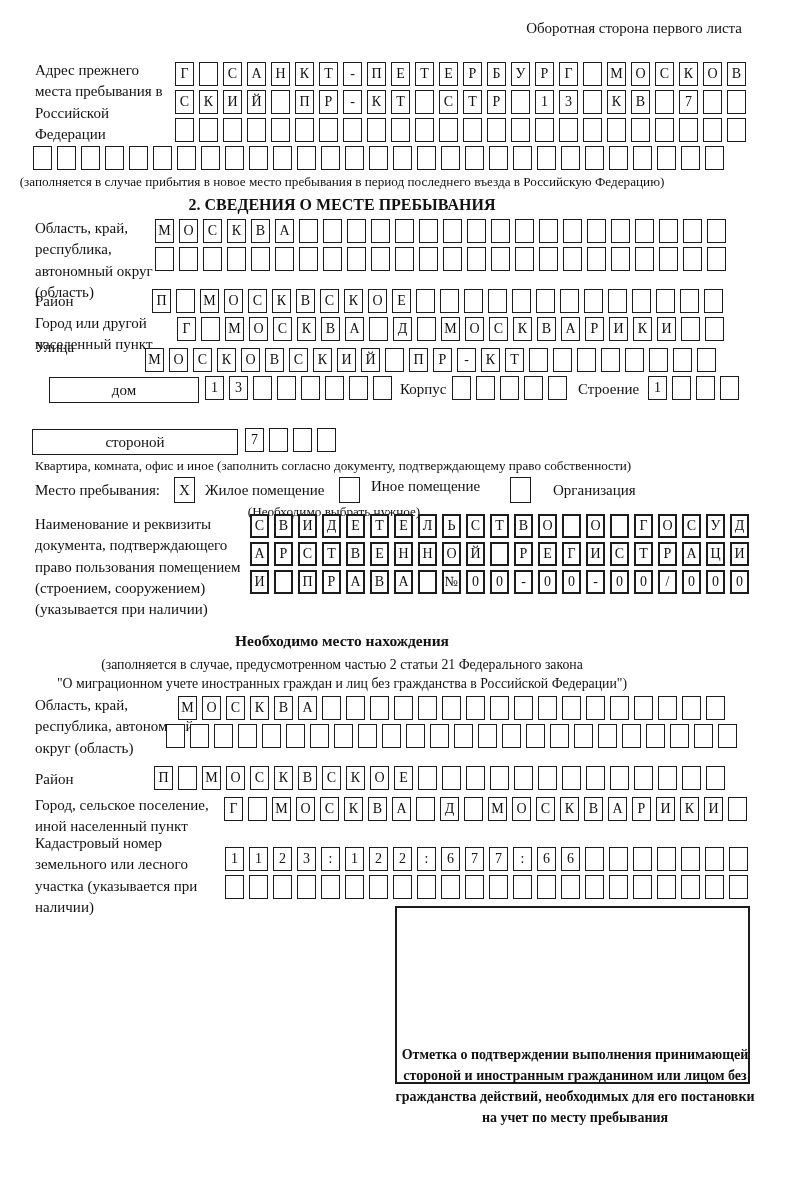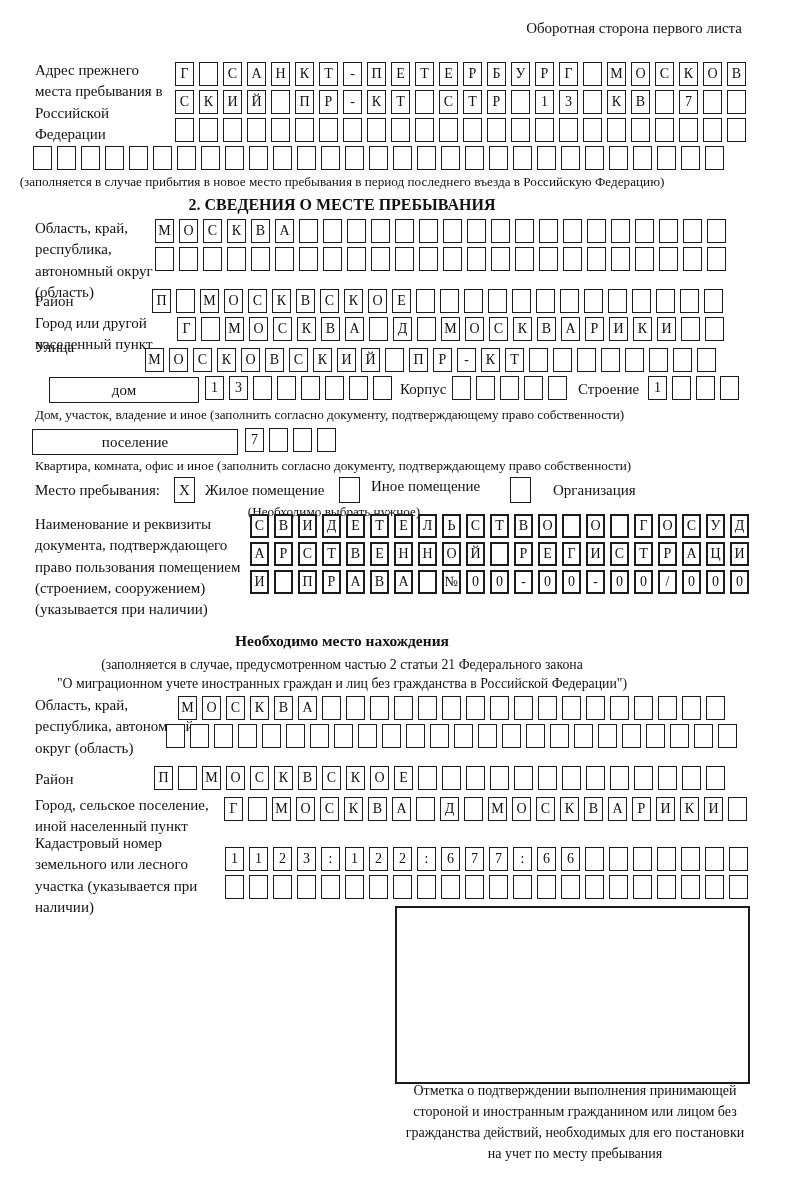--- a/index.html
+++ b/index.html
@@ -299,23 +299,22 @@
       <span class="cell"></span>
       <span class="cell"></span>
     </div>
   <div class="abs lbl" style="top:379px;left:578px;">Строение</div>
   <div class="abs boxrow" style="top:376px;left:648px;">
       <span class="cell">1</span>
       <span class="cell"></span>
       <span class="cell"></span>
       <span class="cell"></span>
     </div>
-  <div class="abs cap" style="top:407px;left:35px;">Дом, участок, владение и иное (заполнить согласно документу, подтверждающему право собственности)</div>
-
-  <div class="abs widebox" style="top:429px;left:32px;width:206px;">поселение</div>
+
+  <div class="abs widebox" style="top:429px;left:32px;width:206px;">стороной</div>
   <div class="abs boxrow" style="top:428px;left:245px;">
       <span class="cell">7</span>
       <span class="cell"></span>
       <span class="cell"></span>
       <span class="cell"></span>
     </div>
   <div class="abs cap" style="top:458px;left:35px;">Квартира, комната, офис и иное (заполнить согласно документу, подтверждающему право собственности)</div>
 
   <div class="abs lbl" style="top:480px;left:35px;font-family:Liberation Serif, serif;">Место пребывания:</div>
   <div class="abs chk" style="top:477px;left:174px;">X</div>
@@ -552,20 +551,20 @@
       <span class="cell"></span>
       <span class="cell"></span>
       <span class="cell"></span>
       <span class="cell"></span>
       <span class="cell"></span>
       <span class="cell"></span>
       <span class="cell"></span>
     </div>
 
   <div class="abs stamp" style="top:906px;left:395px;width:355px;height:178px;"></div>
-  <div class="abs" style="top:1080px;left:355px;width:440px;">
+  <div class="abs" style="top:1044px;left:355px;width:440px;font-weight:bold;">
     <div class="capline">Отметка о подтверждении выполнения принимающей</div>
     <div class="capline">стороной и иностранным гражданином или лицом без</div>
     <div class="capline">гражданства действий, необходимых для его постановки</div>
     <div class="capline">на учет по месту пребывания</div>
   </div>
 
 </div>
 
 </body></html>

